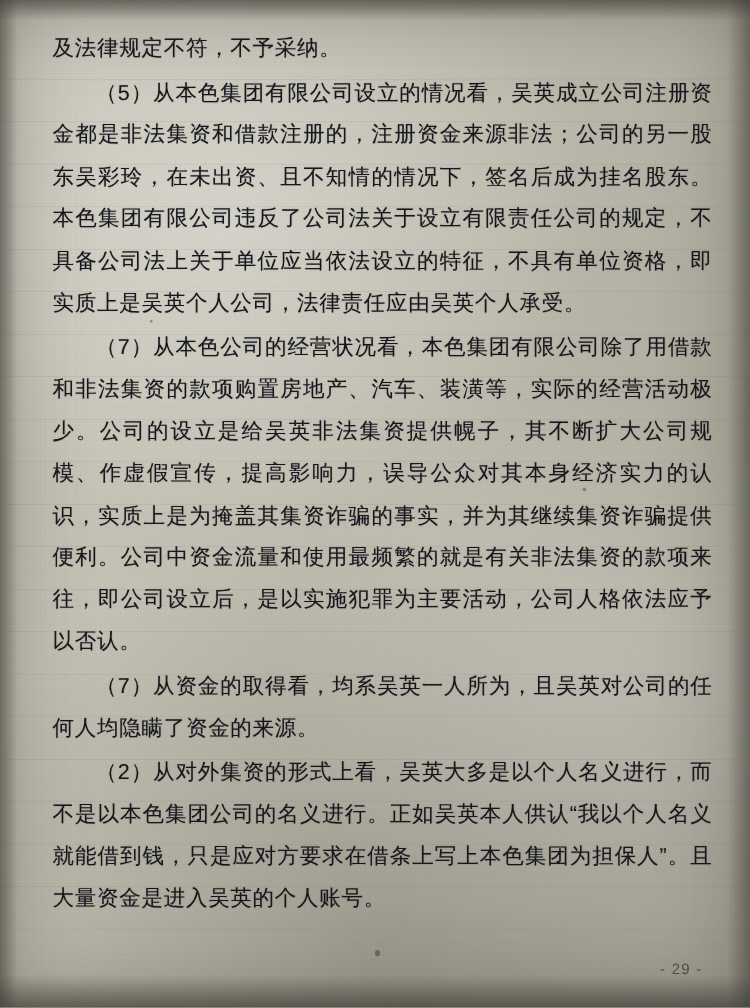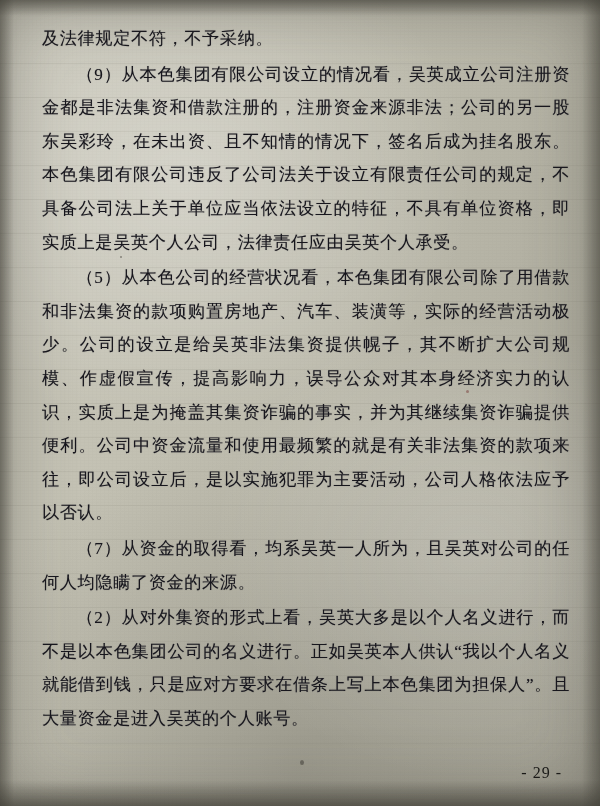--- a/index.html
+++ b/index.html
@@ -6,21 +6,21 @@
     margin: 0;
     padding: 0;
     background: #7a7a72;
   }
   #page {
     position: relative;
     width: 600px;
     height: 806px;
     overflow: hidden;
     background: #bdbbae;
-    font-family: Liberation Serif, serif;
+    font-family: Liberation Sans, sans-serif;
   }
   
   .paper {
     position: absolute;
     inset: 0;
     background:
       radial-gradient(ellipse 70% 45% at 30% 22%, rgba(255,255,255,0.30), rgba(255,255,255,0) 70%),
       radial-gradient(ellipse 60% 40% at 78% 68%, rgba(255,255,255,0.18), rgba(255,255,255,0) 72%),
       radial-gradient(ellipse 90% 60% at 50% 95%, rgba(90,88,78,0.30), rgba(0,0,0,0) 70%),
       linear-gradient(103deg, #c9c7ba 0%, #c3c1b3 28%, #bcbaac 55%, #b2b0a2 78%, #a9a79a 100%);
@@ -94,40 +94,40 @@
     text-shadow: 0 0 1px rgba(30,28,35,0.35);
   }
   p.indent { text-indent: 2em; }
   .first-line { margin-left: 24px; }
 
   
   .folio {
     position: absolute;
     right: 38px;
     bottom: 24px;
-    font-size: 16px;
-    color: #000000;
+    font-size: 12px;
+    color: #404040;
     letter-spacing: 1px;
     opacity: .85;
   }
   
   .speck { position:absolute; background: rgba(45,43,38,0.45); border-radius: 50%; pointer-events:none; }
 </style>
 </head>
 <body>
 
 <div id="page">
   <div class="paper"></div>
   <div class="rules"></div>
   <div class="grain"></div>
 
   <div class="content">
     <p class="para first-line">及法律规定不符，不予采纳。</p>
-    <p class="para indent">（9）从本色集团有限公司设立的情况看，吴英成立公司注册资金都是非法集资和借款注册的，注册资金来源非法；公司的另一股东吴彩玲，在未出资、且不知情的情况下，签名后成为挂名股东。本色集团有限公司违反了公司法关于设立有限责任公司的规定，不具备公司法上关于单位应当依法设立的特征，不具有单位资格，即实质上是吴英个人公司，法律责任应由吴英个人承受。</p>
-    <p class="para indent">（5）从本色公司的经营状况看，本色集团有限公司除了用借款和非法集资的款项购置房地产、汽车、装潢等，实际的经营活动极少。公司的设立是给吴英非法集资提供幌子，其不断扩大公司规模、作虚假宣传，提高影响力，误导公众对其本身经济实力的认识，实质上是为掩盖其集资诈骗的事实，并为其继续集资诈骗提供便利。公司中资金流量和使用最频繁的就是有关非法集资的款项来往，即公司设立后，是以实施犯罪为主要活动，公司人格依法应予以否认。</p>
+    <p class="para indent">（5）从本色集团有限公司设立的情况看，吴英成立公司注册资金都是非法集资和借款注册的，注册资金来源非法；公司的另一股东吴彩玲，在未出资、且不知情的情况下，签名后成为挂名股东。本色集团有限公司违反了公司法关于设立有限责任公司的规定，不具备公司法上关于单位应当依法设立的特征，不具有单位资格，即实质上是吴英个人公司，法律责任应由吴英个人承受。</p>
+    <p class="para indent">（7）从本色公司的经营状况看，本色集团有限公司除了用借款和非法集资的款项购置房地产、汽车、装潢等，实际的经营活动极少。公司的设立是给吴英非法集资提供幌子，其不断扩大公司规模、作虚假宣传，提高影响力，误导公众对其本身经济实力的认识，实质上是为掩盖其集资诈骗的事实，并为其继续集资诈骗提供便利。公司中资金流量和使用最频繁的就是有关非法集资的款项来往，即公司设立后，是以实施犯罪为主要活动，公司人格依法应予以否认。</p>
     <p class="para indent">（7）从资金的取得看，均系吴英一人所为，且吴英对公司的任何人均隐瞒了资金的来源。</p>
     <p class="para indent">（2）从对外集资的形式上看，吴英大多是以个人名义进行，而不是以本色集团公司的名义进行。正如吴英本人供认“我以个人名义就能借到钱，只是应对方要求在借条上写上本色集团为担保人”。且大量资金是进入吴英的个人账号。</p>
   </div>
 
   <div class="folio">- 29 -</div>
 
   <div class="speck" style="left:300px; top:760px; width:4px; height:5px;"></div>
   <div class="speck" style="left:466px; top:390px; width:3px; height:3px; background:rgba(120,60,55,.5);"></div>
   <div class="speck" style="left:120px; top:256px; width:2px; height:2px;"></div>
 

